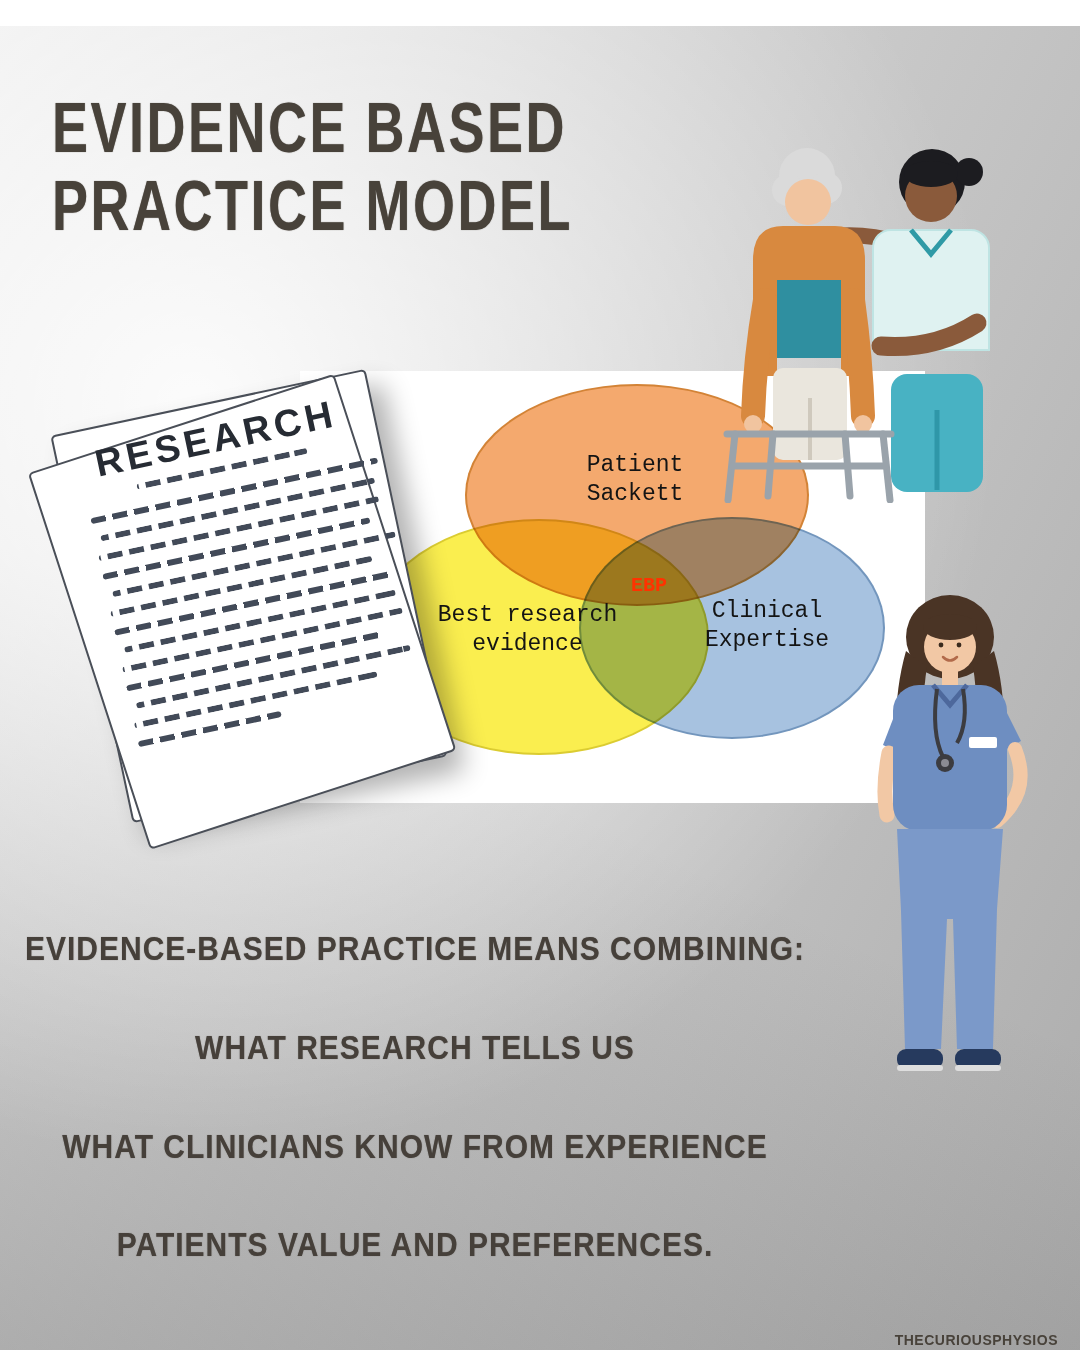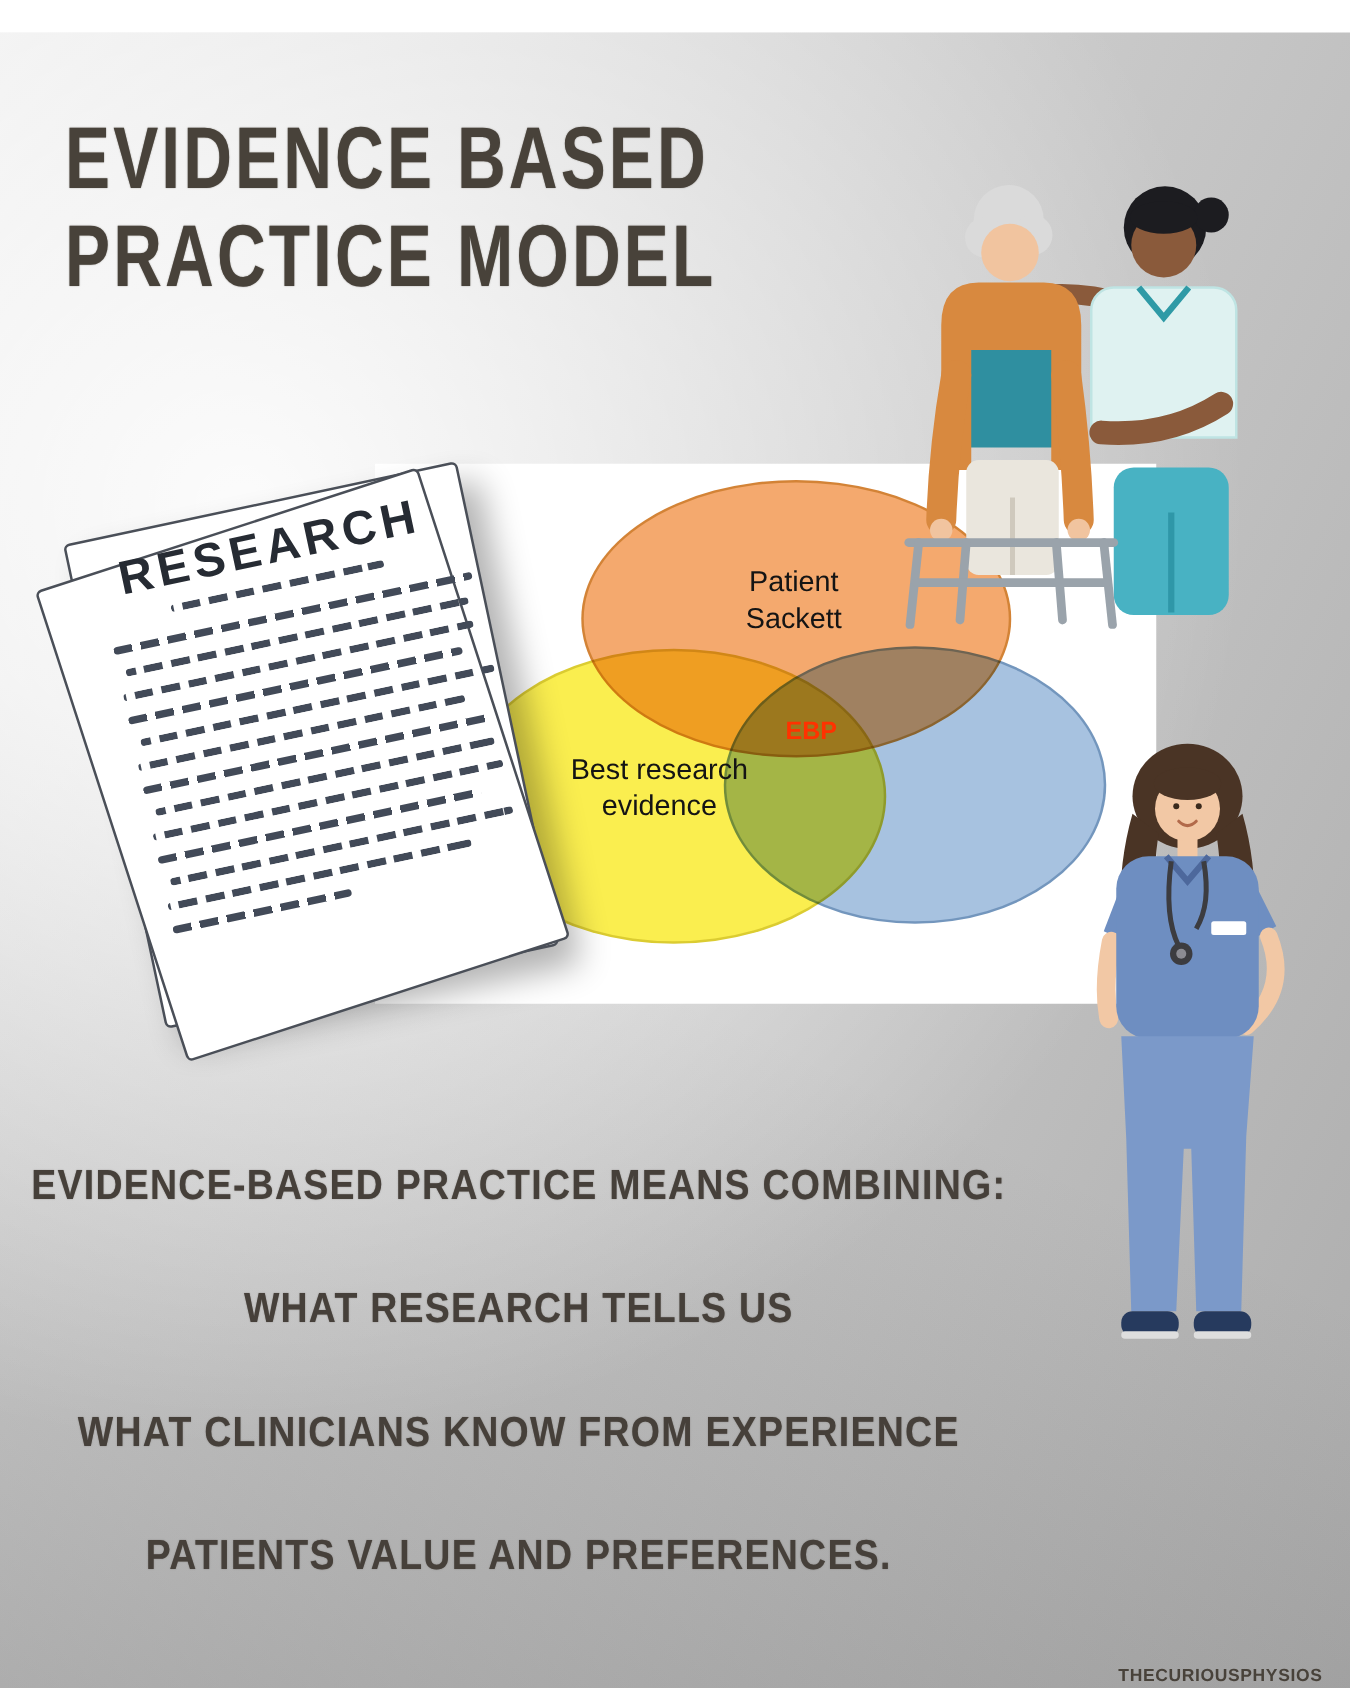--- a/index.html
+++ b/index.html
@@ -21,21 +21,21 @@
     font-weight:800;font-size:54px;line-height:60px;
     letter-spacing:2.5px;
     color:var(--heading-text,#48423A);
     transform:scaleY(1.3);transform-origin:top left;
     text-shadow:0 0 1px rgba(72,66,58,.6);
   }
 
   
   .venn-card{
     position:absolute;left:300px;top:345px;width:625px;height:432px;
-    background:#ffffff;z-index:1;
+    background:#ffffff;z-index:1;font-family:Liberation Mono, monospace;
   }
   .circle{position:absolute;border-radius:50%;mix-blend-mode:multiply;}
   .circle.orange{left:165px;top:13px;width:340px;height:218px;
     background:var(--circle-orange,#F4A96E);border:2px solid rgba(205,125,45,.85);}
   .circle.yellow{left:69px;top:148px;width:336px;height:232px;
     background:var(--circle-yellow,#FAEE4F);border:2px solid rgba(215,200,45,.9);}
   .circle.blue{left:279px;top:146px;width:302px;height:218px;
     background:var(--circle-blue,#A7C2E0);border:2px solid rgba(110,145,185,.9);}
   .vlabel{
     position:absolute;text-align:center;color:#141414;
@@ -113,20 +113,24 @@
     <div class="circle yellow"></div>
     <div class="circle blue"></div>
 
     <div class="vlabel patient">
       <span style="display:block">Patient</span>
       <span style="display:block">Sackett</span>
     </div>
     <div class="vlabel best">
       <span style="display:block">Best research</span>
       <span style="display:block">evidence</span>
+    </div>
+    <div class="vlabel clinical">
+      <span style="display:block">Clinical</span>
+      <span style="display:block">Expertise</span>
     </div>
     <div class="vlabel ebp">EBP</div>
 
   </section>
 
   <div class="paper">
     <div class="paper-title">RESEARCH</div>
     <div>
         <div class="scribble underline"></div>
         <div class="scribble" style="width: 92%;"></div>

